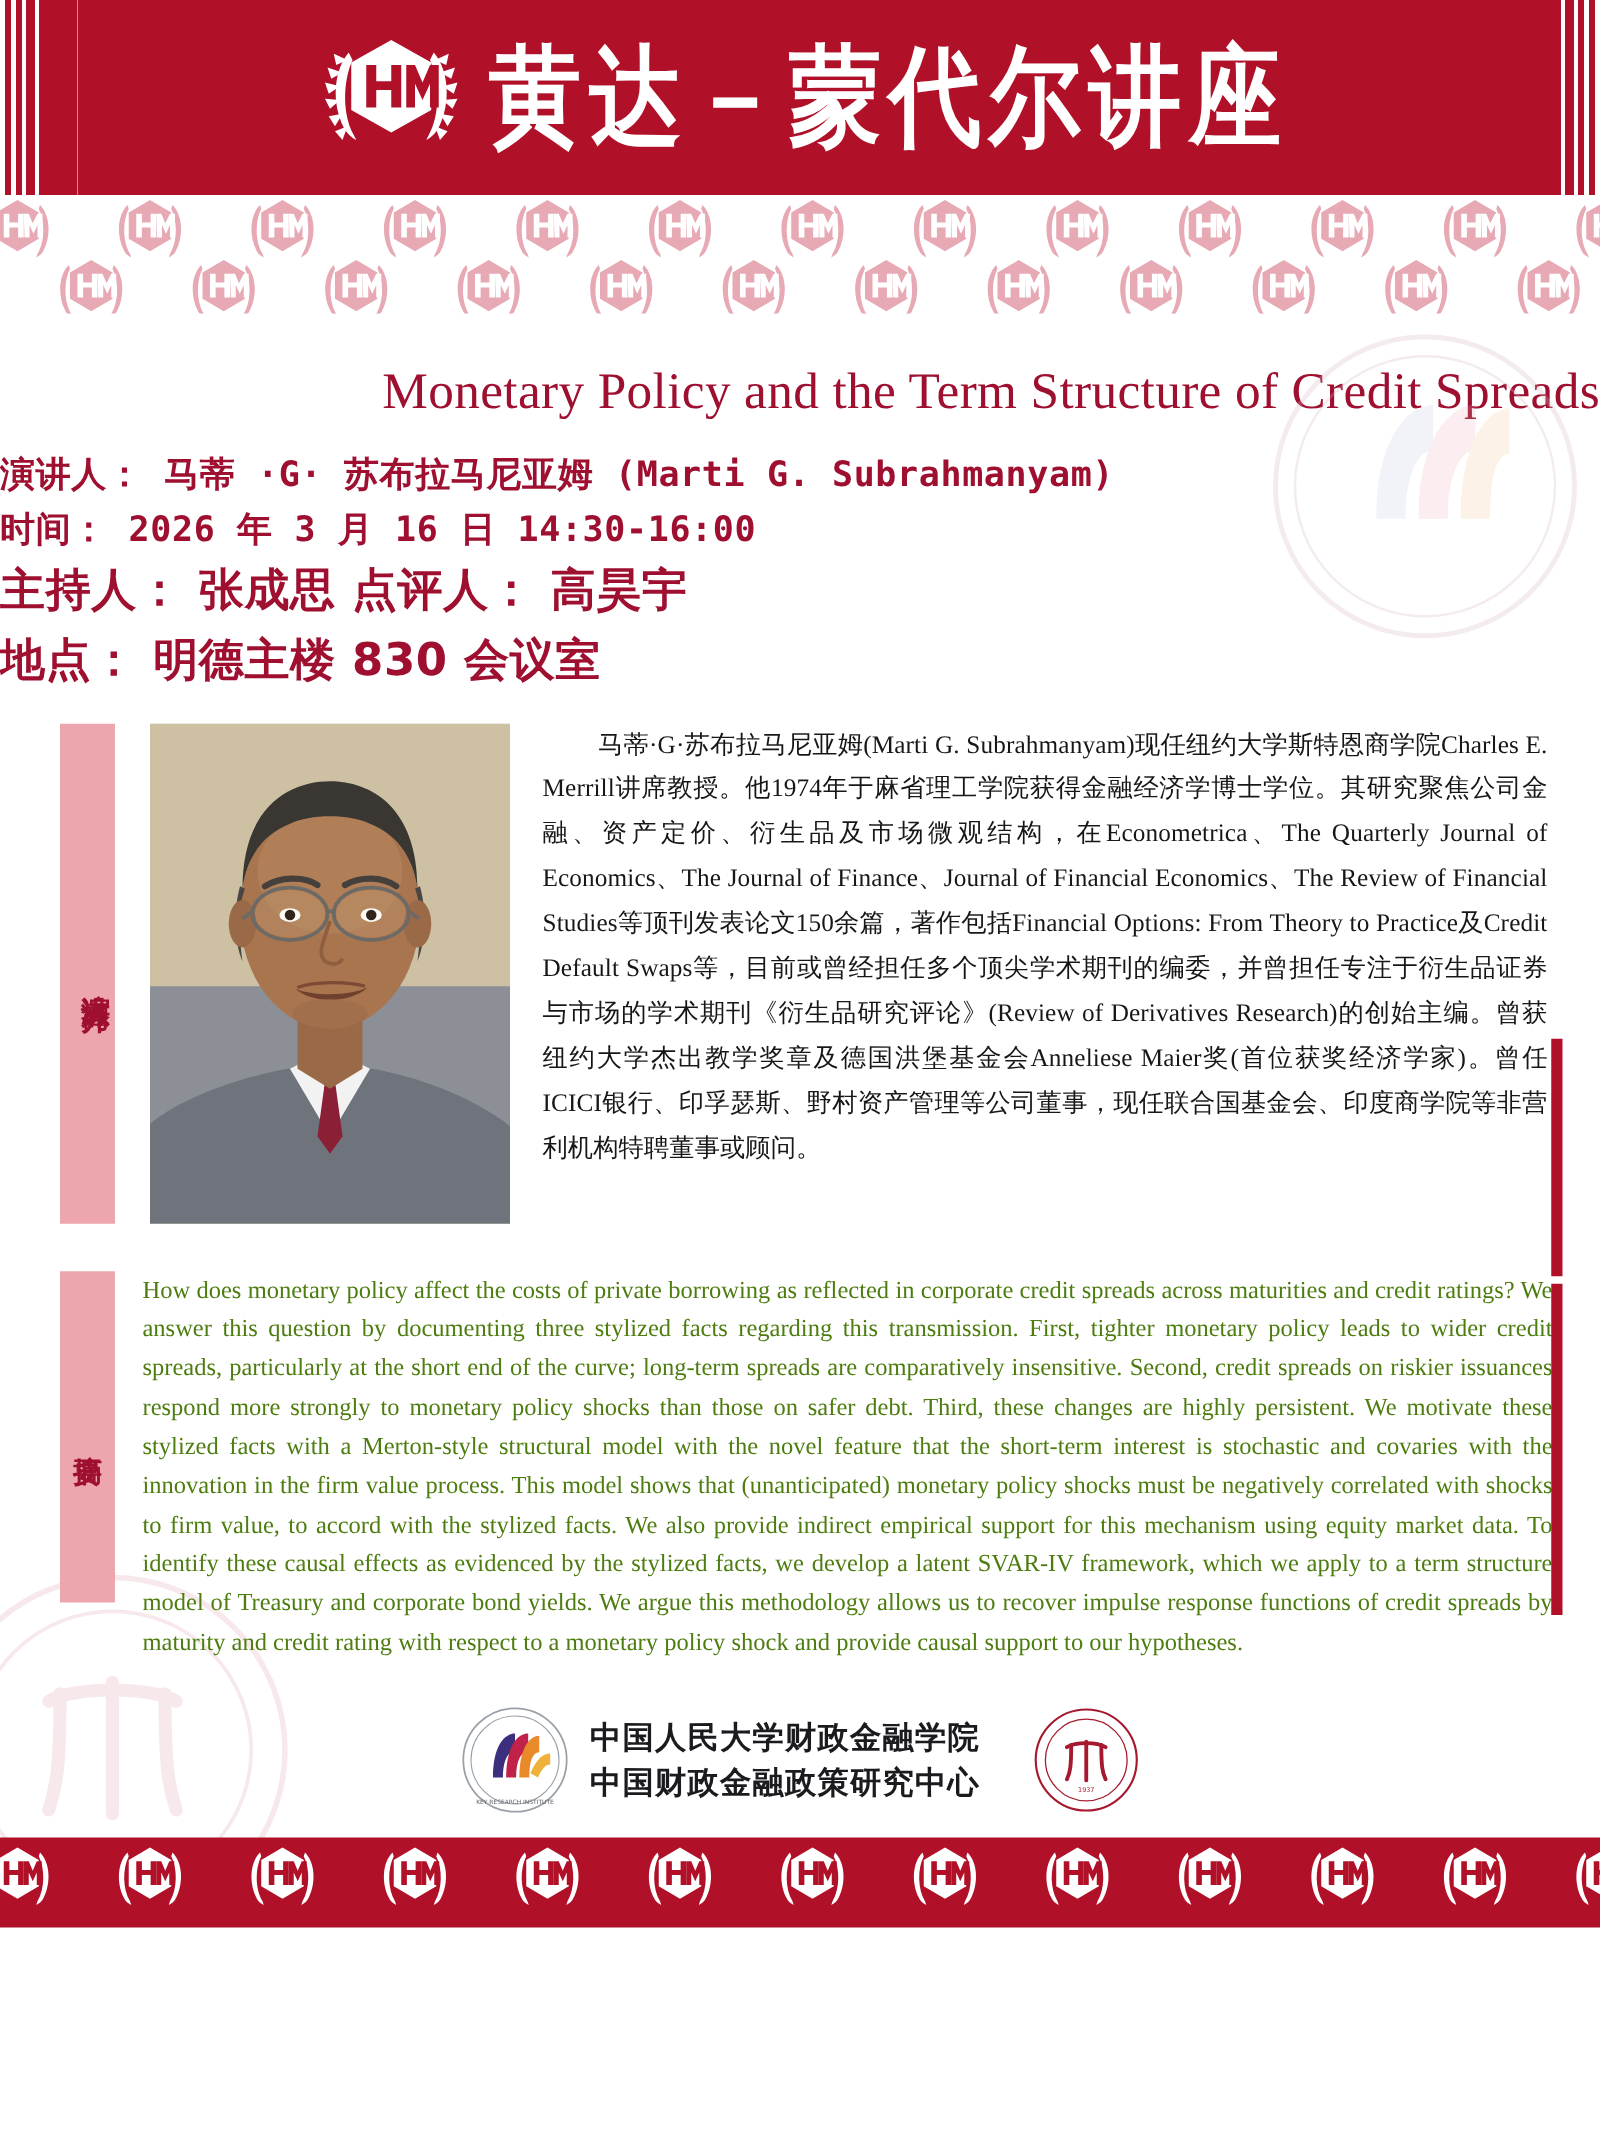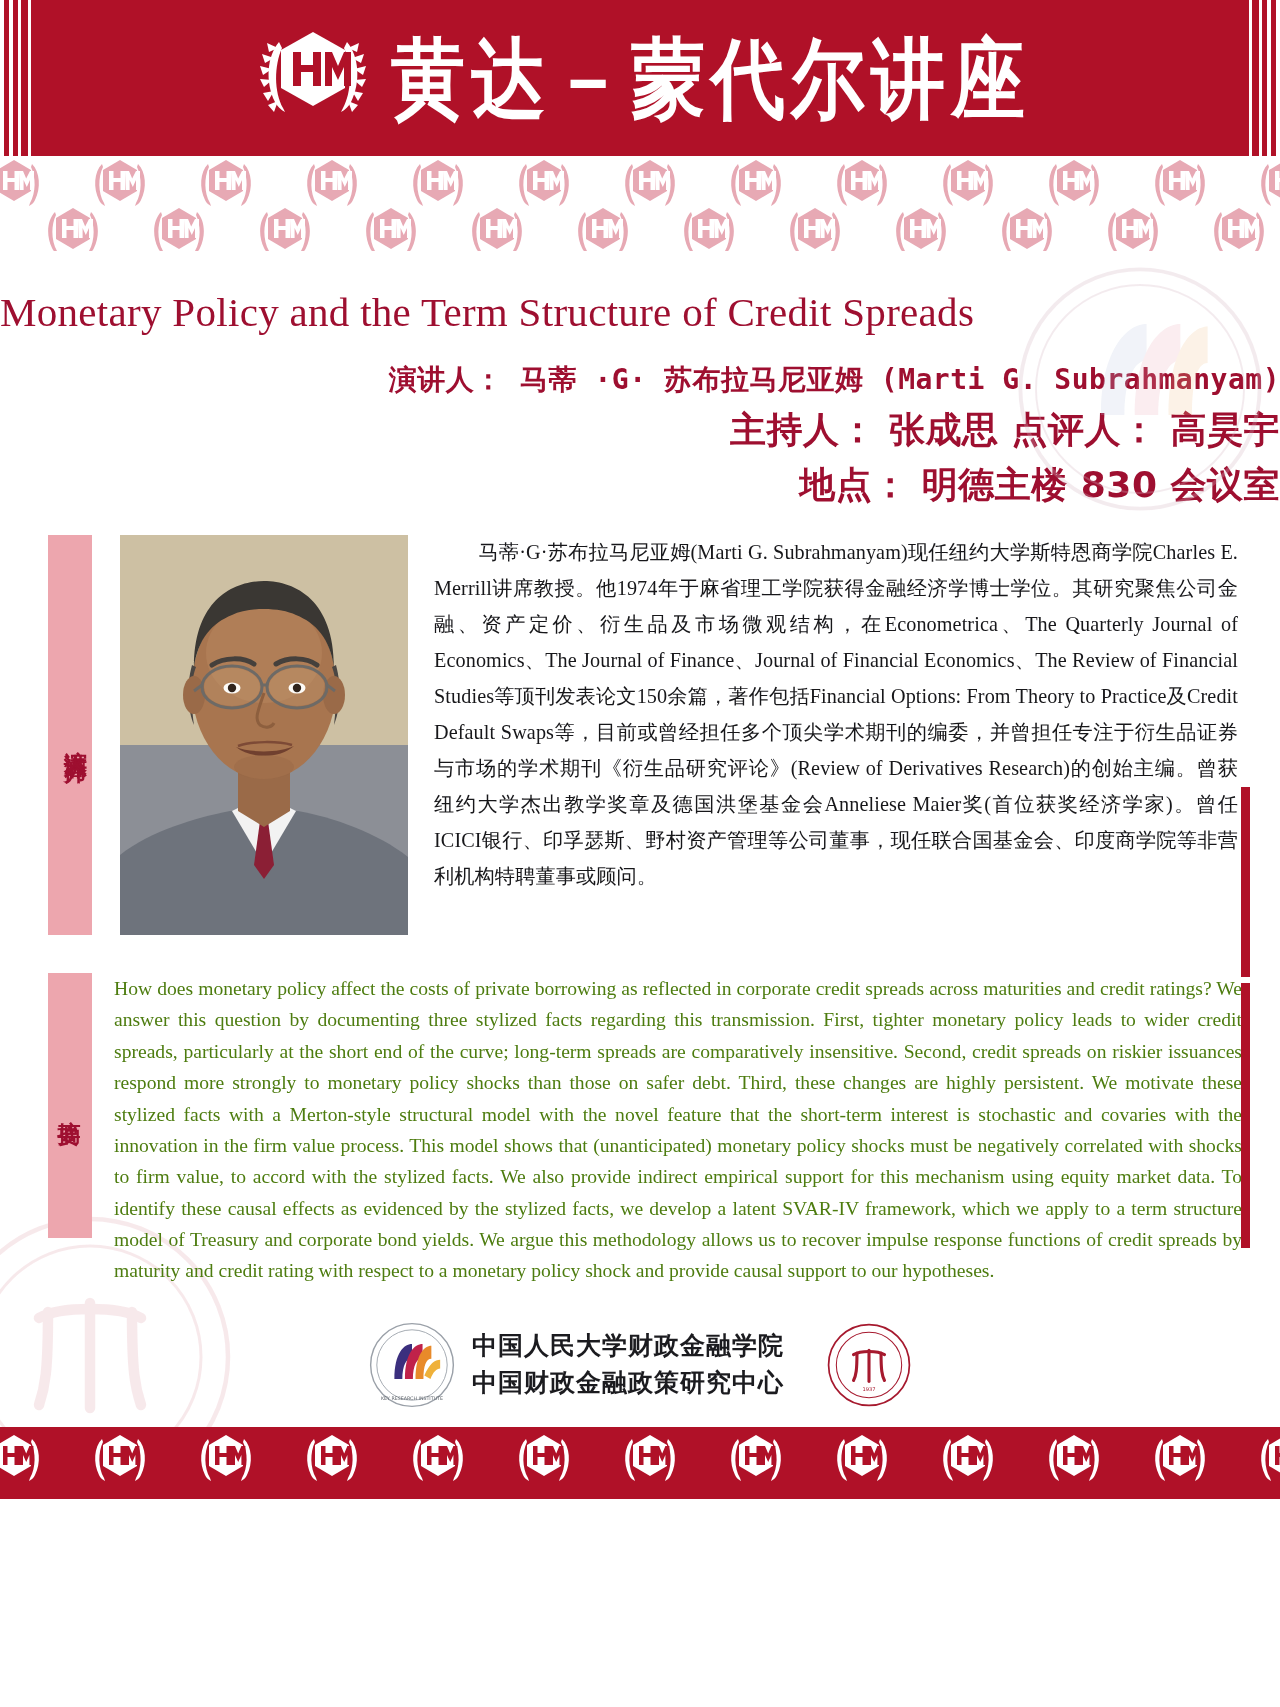--- a/index.html
+++ b/index.html
@@ -88,30 +88,30 @@
     pointer-events: none;
   }
   .watermark-kri {
     position: absolute; right: 10px; top: -30px;
     width: 260px; height: 260px; opacity: .28;
     pointer-events: none;
   }
 
   .lecture-title {
     margin: 38px 0 0 0;
-    text-align: left;
+    text-align: right;
     color: #9e0f30;
     font-family: "Liberation Serif", "DejaVu Serif", serif;
     font-size: 41px;
     font-weight: 400;
     letter-spacing: .3px;
     line-height: 1.15;
   }
 
-  .meta-block { margin-top: 22px; text-align: right; }
+  .meta-block { margin-top: 22px; text-align: left; }
   .meta-line {
     color: #9e0f30;
     font-family: "DejaVu Sans Mono", "Liberation Mono", monospace;
     font-size: 28px;
     font-weight: 700;
     line-height: 1.55;
     letter-spacing: .5px;
     white-space: nowrap;
   }
   .meta-line.cn {
@@ -349,20 +349,21 @@
         <path d="M70 120 C70 70 90 50 105 50 L105 78 C96 78 88 92 88 120 Z" fill="#b9c6e0"></path>
         <path d="M96 120 C96 70 116 50 131 50 L131 78 C122 78 114 92 114 120 Z" fill="#e8a9b6"></path>
         <path d="M122 120 C122 70 140 52 152 52 L152 80 C144 80 140 94 140 120 Z" fill="#efc08a"></path>
       </g>
     </svg>
 
     <div class="lecture-title">Monetary Policy and the Term Structure of Credit Spreads</div>
 
     <div class="meta-block">
       <div class="meta-line">演讲人： 马蒂 ·G· 苏布拉马尼亚姆 (Marti G. Subrahmanyam)</div>
+      <div class="meta-line">时间： 2026 年 3 月 16 日 14:30-16:00</div>
       <div class="meta-line cn">主持人： 张成思  点评人： 高昊宇</div>
       <div class="meta-line cn">地点： 明德主楼 830 会议室</div>
     </div>
 
     <div class="bio-section">
       <div class="side-label">演讲人简介</div>
 
       <div class="portrait">
         <svg width="288" height="400" viewBox="0 0 288 400">
           <rect x="0" y="0" width="288" height="400" fill="#c8bda4"></rect>

